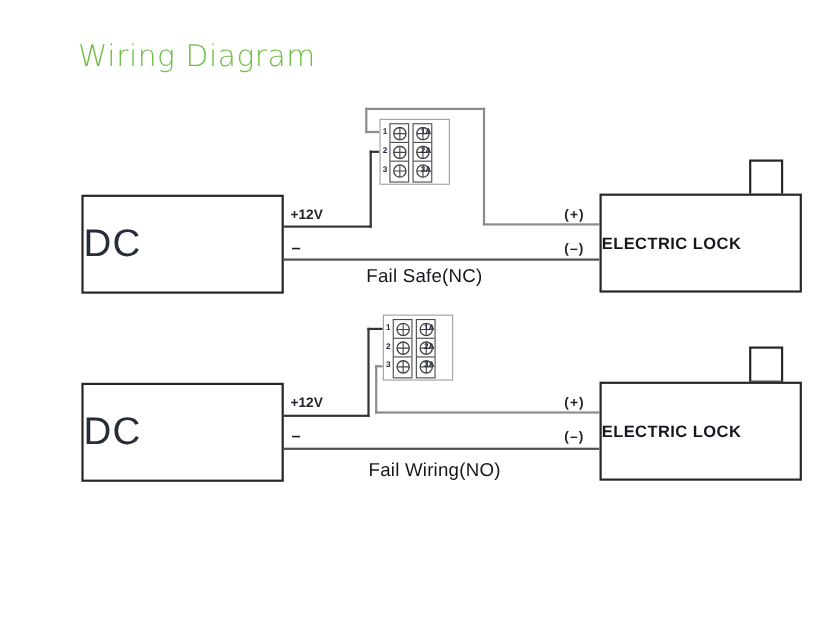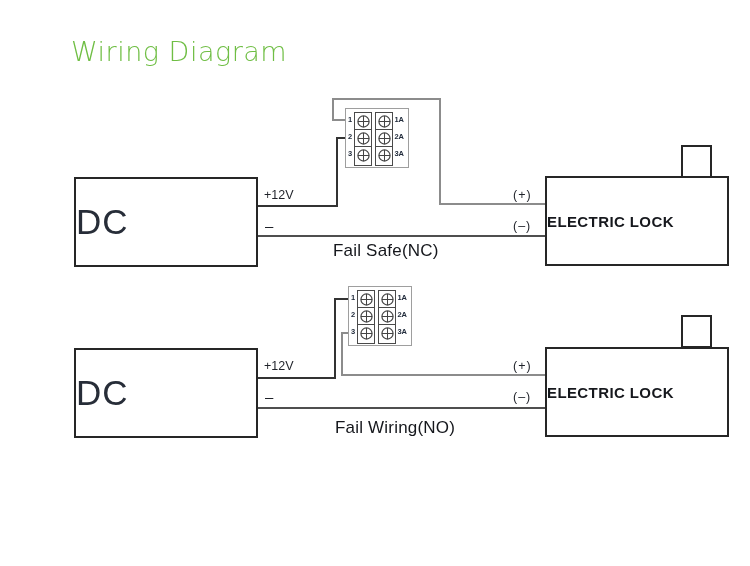--- a/index.html
+++ b/index.html
@@ -13,35 +13,35 @@
   .dc-text{font-size:35px;color:#272d38;letter-spacing:1px;}
   .lock-text{font-size:15px;font-weight:bold;color:#16181d;letter-spacing:0.4px;}
   .bolt{position:absolute;box-sizing:border-box;width:31px;height:33px;border:2px solid #262626;background:#ffffff;}
   
   .wire{position:absolute;background:#4a4a4a;}
   .w-pos{background:#333333;}
   .w-neg{background:#4f4f4f;}
   .w-loop{background:#8c8c8c;}
   .h2{height:2px;} .v2{width:2px;}
   
-  .wlab{position:absolute;font-size:12.5px;font-weight:normal;color:#1f2229;}
+  .wlab{position:absolute;font-size:12.5px;font-weight:bold;color:#1f2229;}
   .plab{letter-spacing:1px;}
   .caption{position:absolute;font-size:17px;color:#15171c;letter-spacing:0.2px;white-space:nowrap;}
   
   .tblock{position:absolute;box-sizing:border-box;width:64px;height:60px;
           border:1.5px solid #9e9e9e;background:#ffffff;}
   .tstrip{position:absolute;top:3px;box-sizing:border-box;width:18px;height:54px;
           border:1.5px solid #4a4a4a;background:#ffffff;}
   .s1{left:8px;} .s2{left:29px;}
   .tcell{box-sizing:border-box;height:17px;display:flex;align-items:center;justify-content:center;
          border-bottom:1px solid #4a4a4a;}
   .tcell:last-child{border-bottom:none;}
   .tcell svg{display:block;}
   .tlab{position:absolute;font-size:7.5px;font-weight:bold;color:#222c3c;line-height:14px;}
-  .tl{left:2px;} .tr{right:4px;}
+  .tl{left:2px;} .tr{right:16px;}
   .r1{top:4px;} .r2{top:21px;} .r3{top:38px;}
 </style>
 </head>
 <body>
 
 <div class="stage">
 
   <h1 class="title">Wiring Diagram</h1>
 
   <section>

